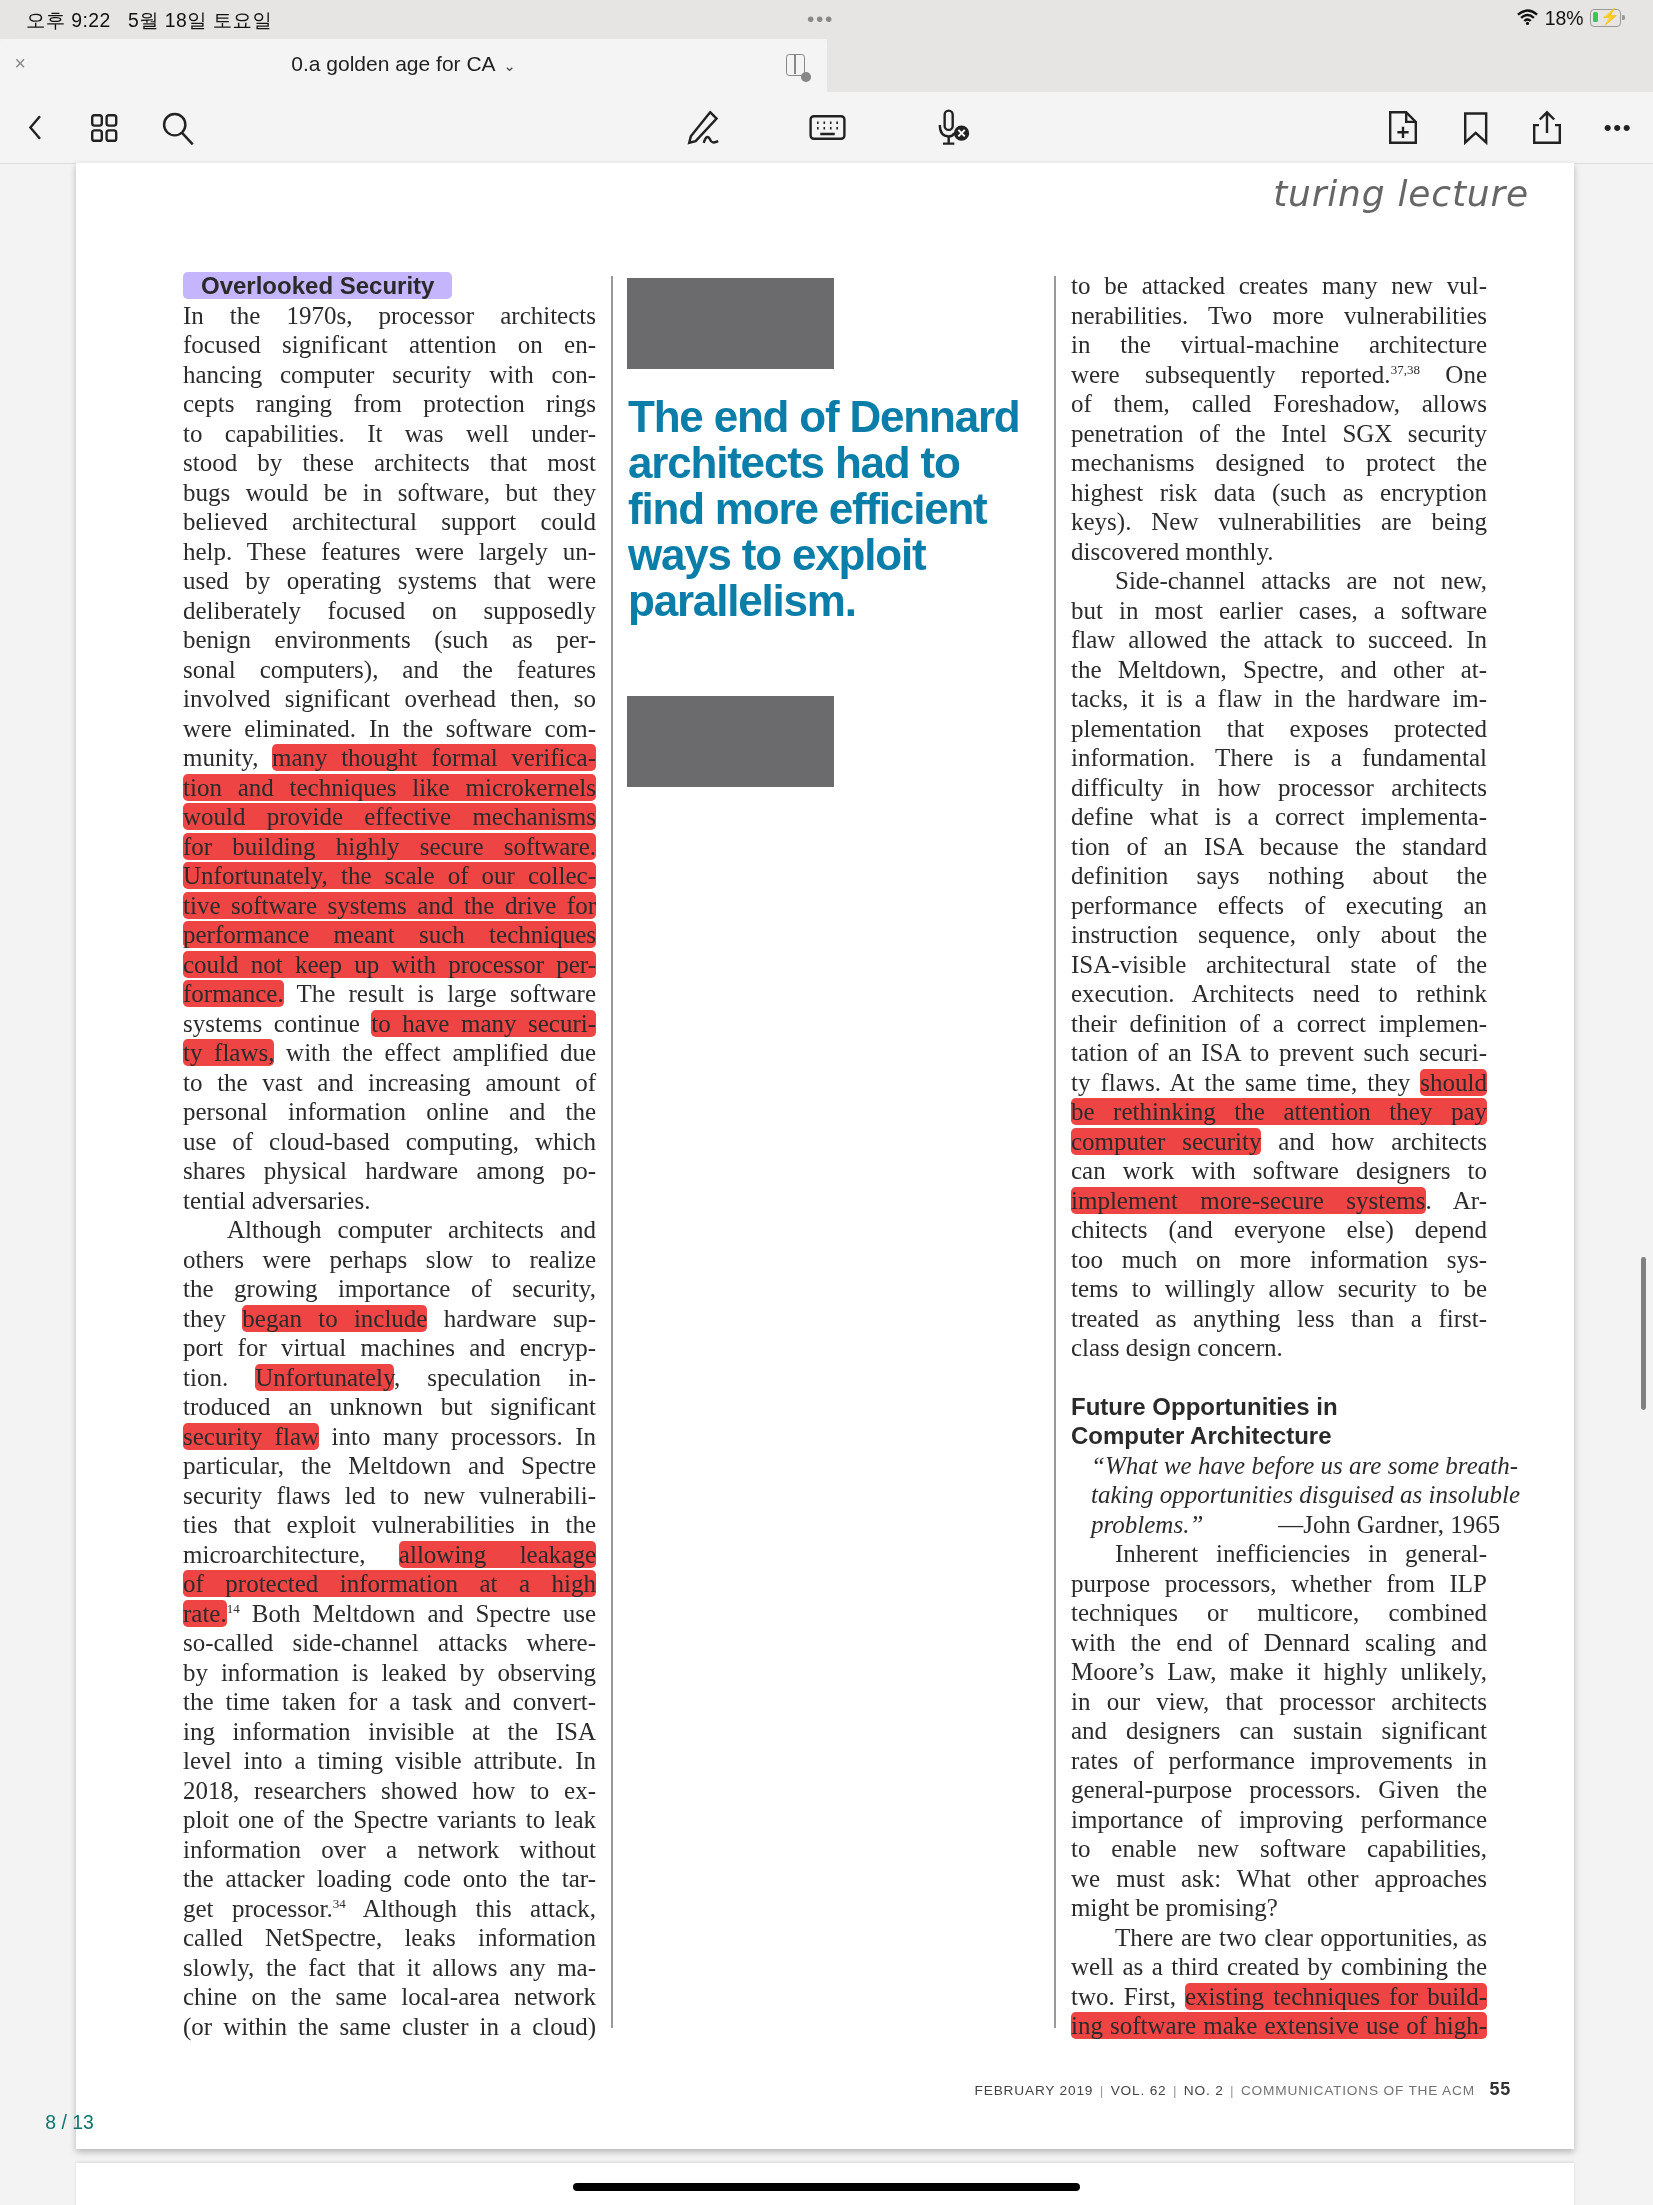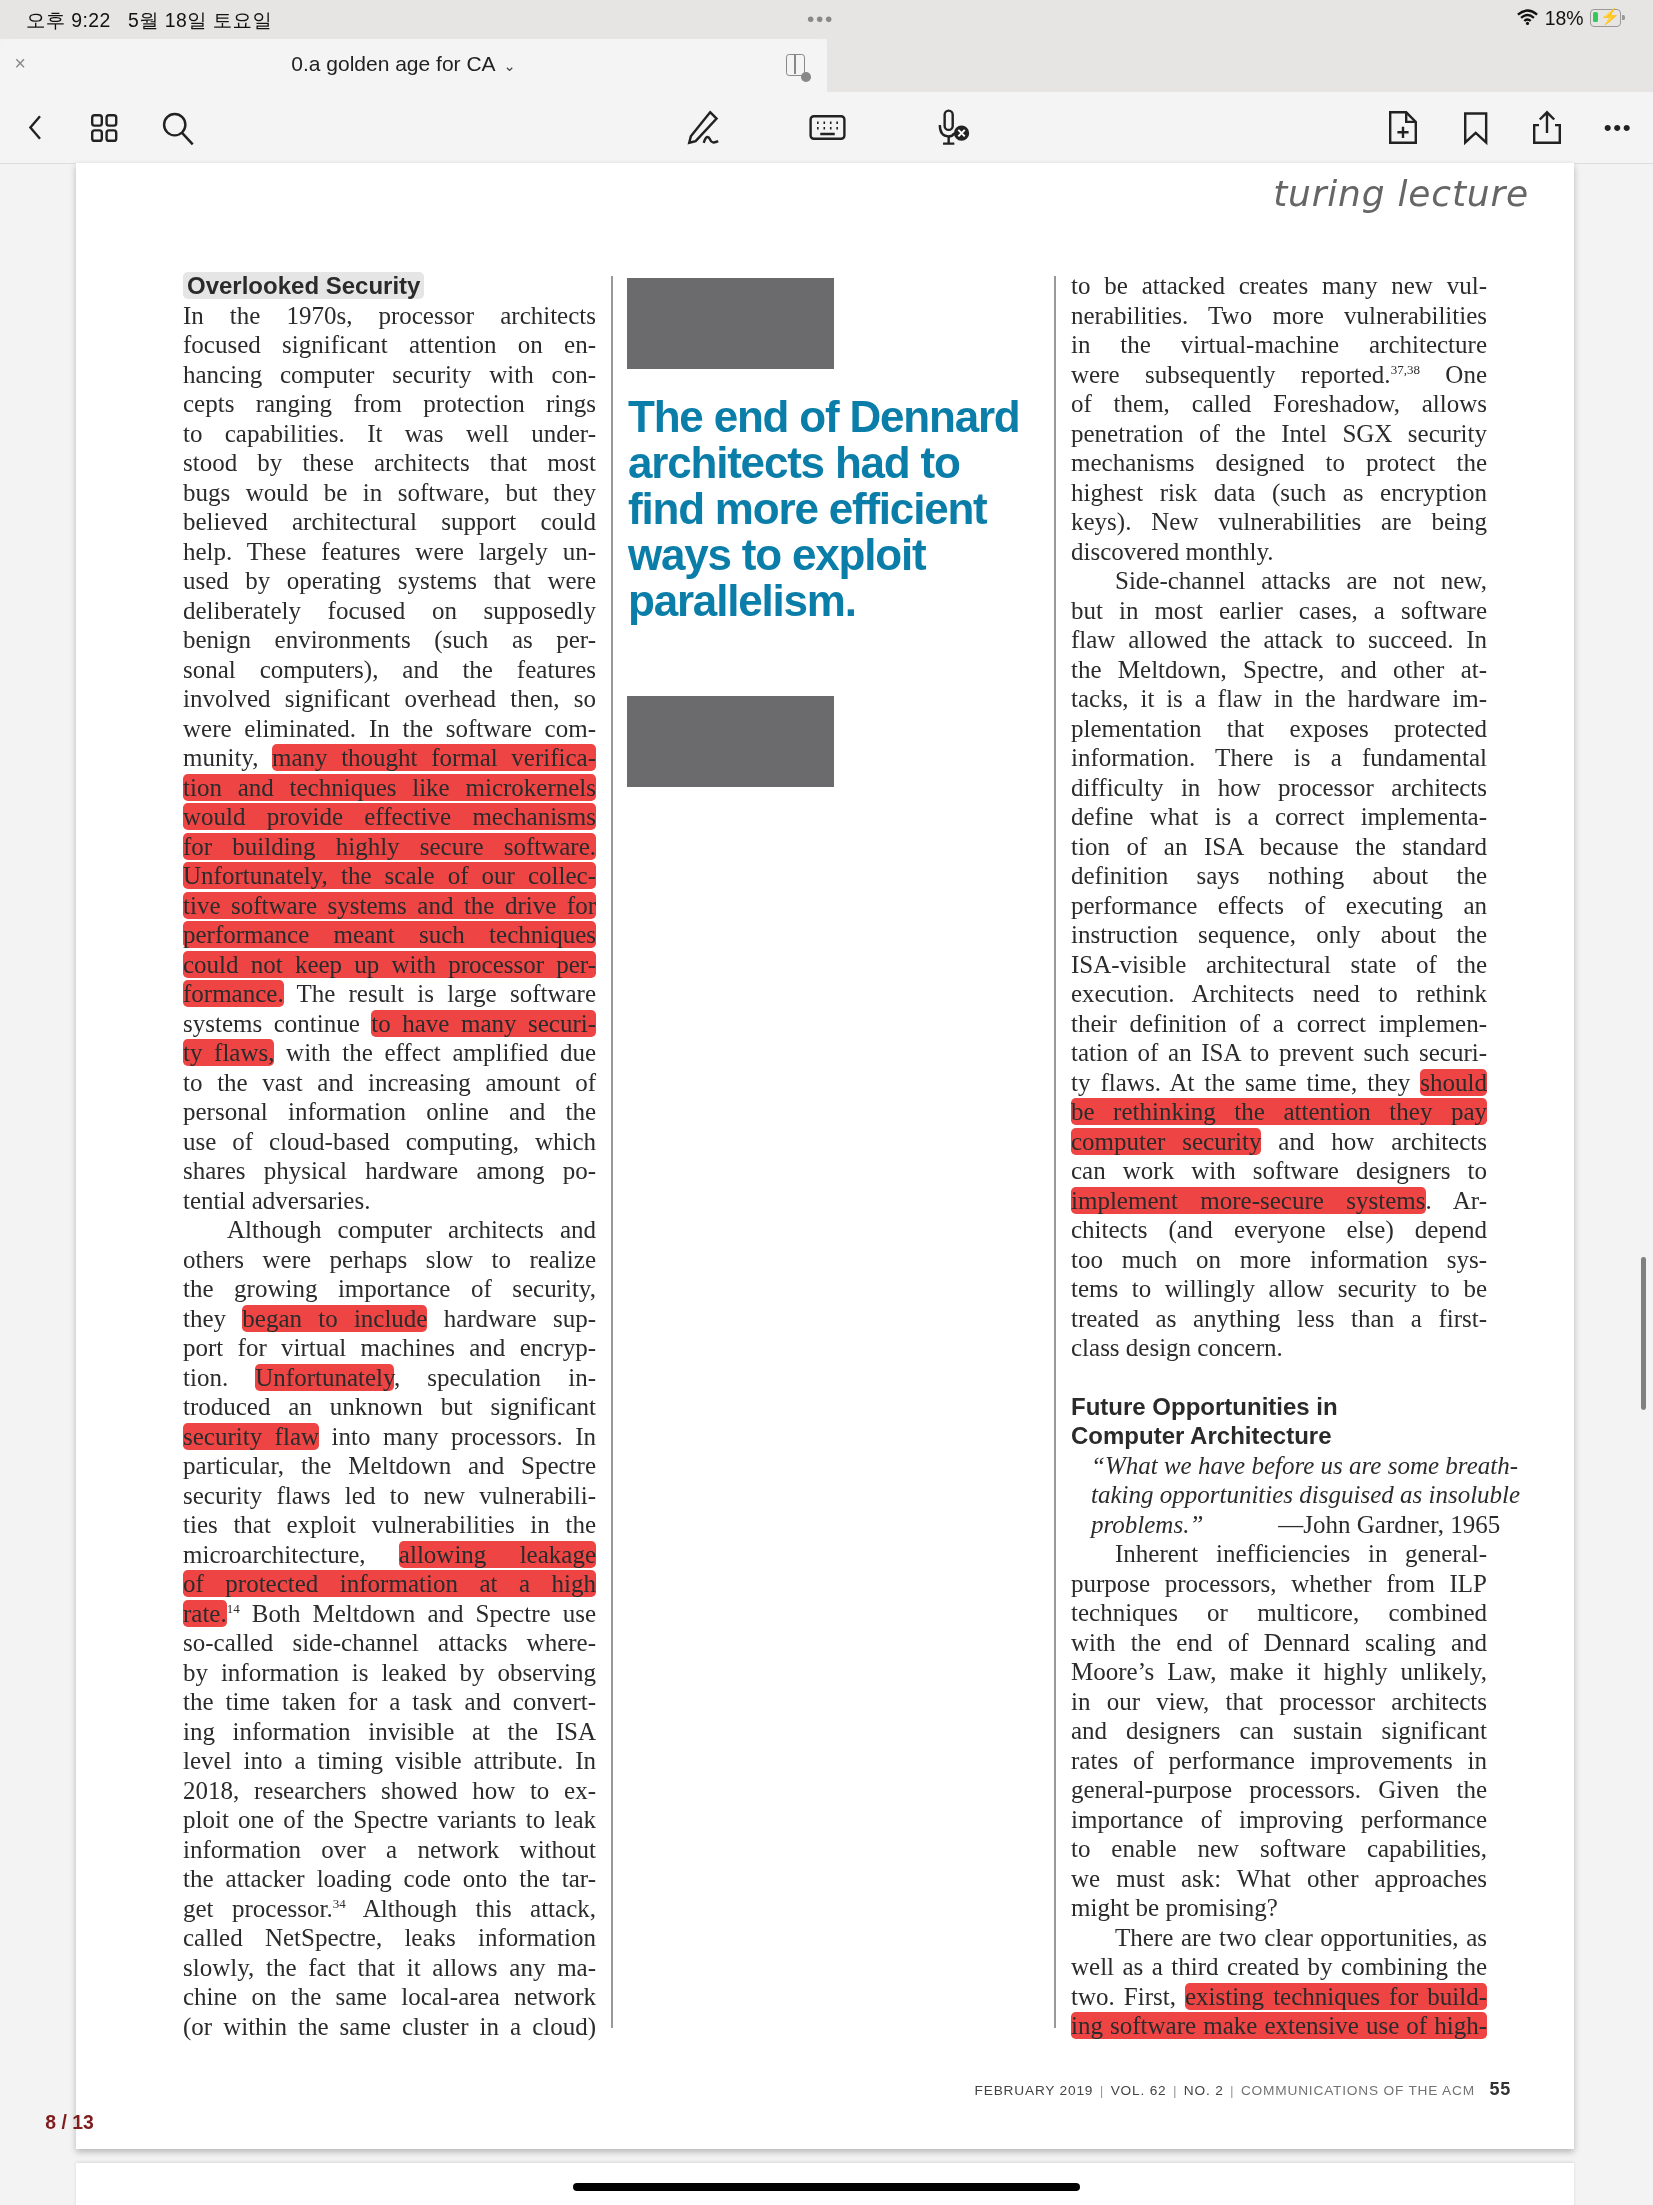--- a/index.html
+++ b/index.html
@@ -28,31 +28,31 @@
   .running-head{position:absolute;right:45px;top:9.7px;font-size:36px;color:#666;font-weight:300;letter-spacing:0.8px;font-family:"DejaVu Sans",sans-serif;font-style:italic;}
   .col{position:absolute;font-family:"Liberation Serif",serif;font-size:25px;color:#2b2b2b;}
   .col-left{left:107px;top:108px;width:413px;}
   .col-right{left:995px;top:108px;width:416px;}
   .line{height:29.5px;line-height:29.5px;white-space:nowrap;text-align:justify;text-align-last:justify;}
   .line.last{text-align-last:left;}
   .line.indent{text-indent:44px;}
   .hl{background:#ef4444;border-radius:4.8px;box-decoration-break:clone;}
   sup{font-size:13px;line-height:0;vertical-align:super;}
   .heading{font-family:"Liberation Sans",sans-serif;font-weight:bold;font-size:24px;color:#2a2a2a;}
-  .heading.hl-head{background:#e5e5e5;border-radius:4.8px;padding:0 4px;}
+  .heading.hl-head{background:#c4b5fd;border-radius:4.8px;padding:0 18px;}
   .ital{font-style:italic;margin-left:20px;}
   .vrule{position:absolute;width:1.6px;background:#999;}
   .pull-block{position:absolute;left:551px;width:207px;height:91px;background:#6b6b6d;}
   .pull-quote{position:absolute;left:552px;top:231px;width:420px;font-family:"Liberation Sans",sans-serif;font-weight:bold;font-size:44px;line-height:46px;color:#0a7da8;letter-spacing:-1.2px;}
   .pull-quote div{white-space:nowrap;}
   .footer{position:absolute;right:63px;top:1916px;font-family:"Liberation Sans",sans-serif;font-size:13.7px;color:#444;letter-spacing:0.8px;white-space:nowrap;}
   .footer .sep{color:#999;margin:0 6.5px;}
   .footer .journal{font-weight:normal;color:#737373;}
   .footer .pnum{font-weight:bold;font-size:18px;margin-left:14.5px;color:#333;}
-  .page-indicator{position:absolute;left:34px;top:2108px;padding:3.2px 11.3px;border-radius:24px;font-size:19.4px;color:#7f1d1d;font-weight:bold;}
+  .page-indicator{position:absolute;left:34px;top:2108px;padding:3.2px 11.3px;border-radius:24px;font-size:19.4px;color:#0f766e;}
   .scrollbar{position:absolute;left:1641px;top:1257px;width:4.8px;height:153px;background:#808080;border-radius:2.4px;}
   .home-indicator{position:absolute;left:573px;top:2183px;width:507px;height:8px;border-radius:4px;background:#000;}
 </style>
 </head>
 <body>
 
 <div class="statusbar">
   <div class="status-left">
     <span>오후 9:22</span>&nbsp;&nbsp;
     <span>5월 18일 토요일</span>

